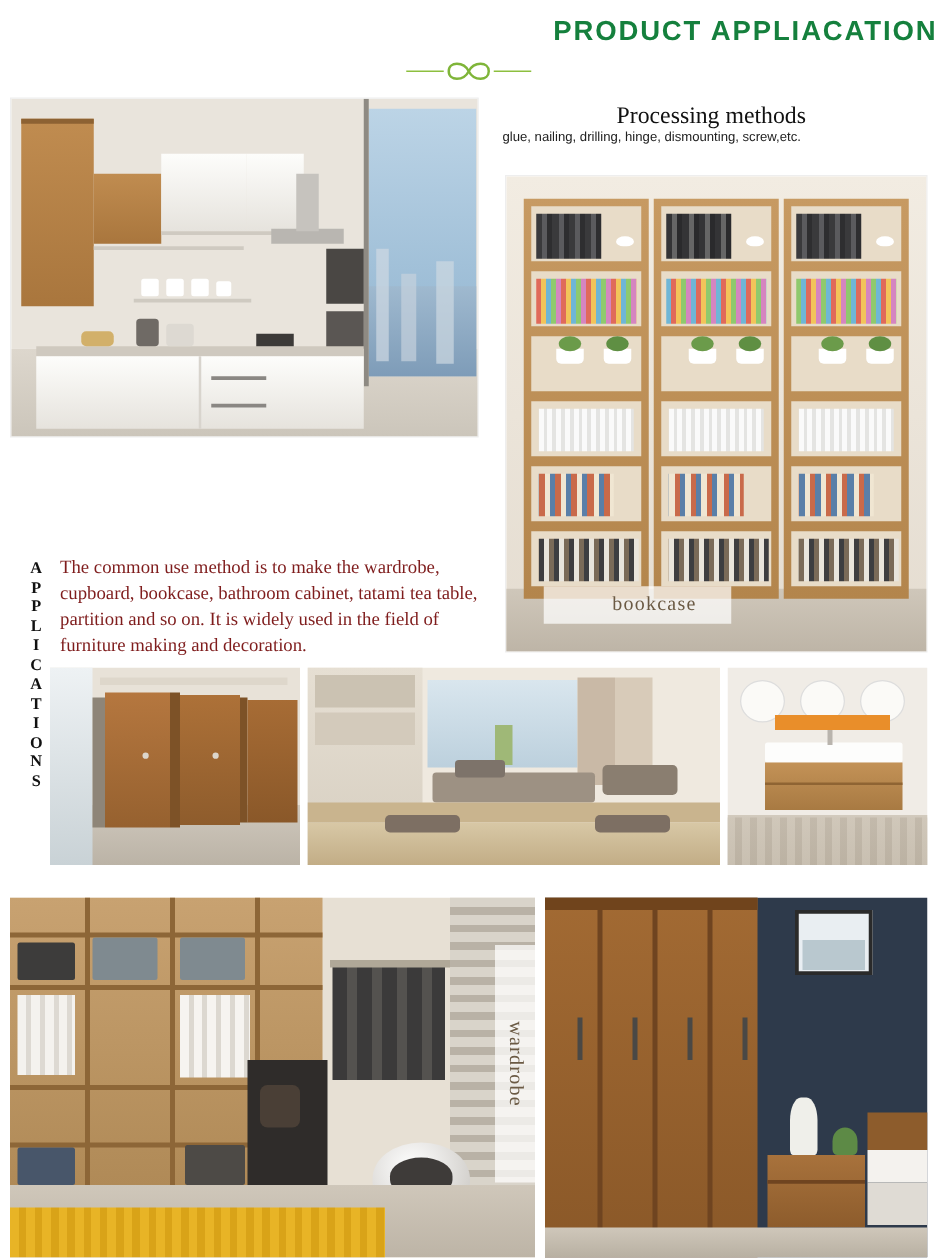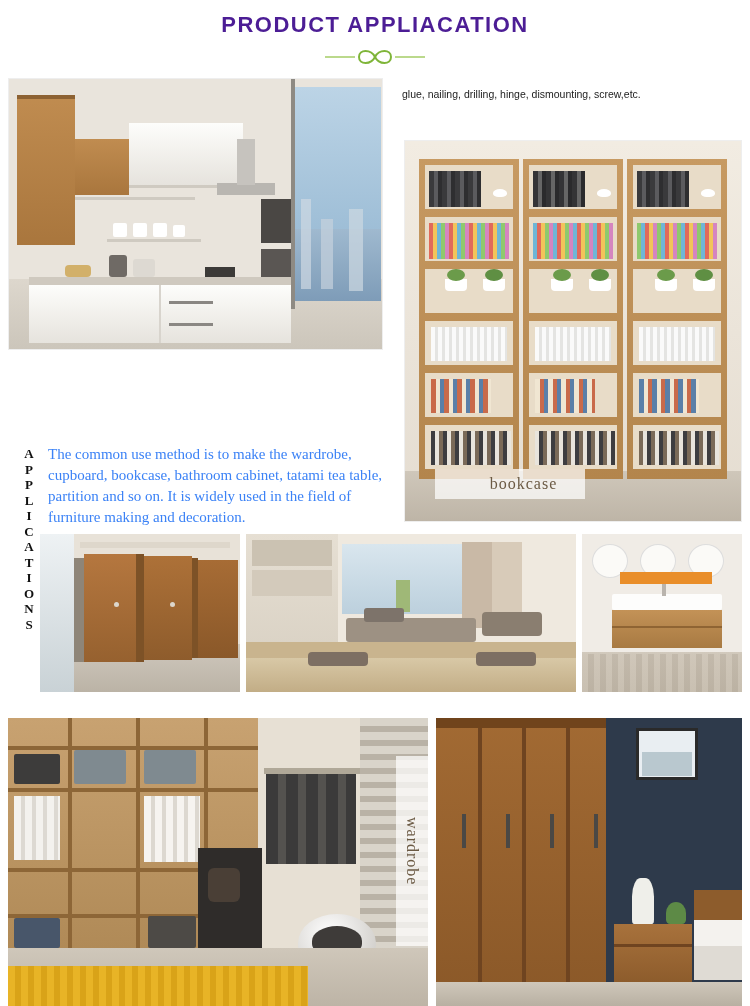--- a/index.html
+++ b/index.html
@@ -15,21 +15,22 @@
 
   
   .header {
     text-align:center;
     padding-top:12px;
   }
   .header-title {
     font-size:22px;
     font-weight:bold;
     letter-spacing:1.5px;
-    color:#4c1d95;
+    color:#15803d;
+    text-align:right;
   }
   .header-orn {
     margin-top:6px;
     height:26px;
     display:flex;
     align-items:center;
     justify-content:center;
   }
 
   
@@ -52,21 +53,20 @@
     width:346px; height:444px;
   }
   .proc-title {
     text-align:center;
     font-size:19px;
     color:#111;
     font-family:"Liberation Serif", serif;
     margin-top:4px;
   }
   .proc-sub {
-    margin-top:10px;
     font-size:10.5px;
     color:#222;
     text-align:left;
     padding-left:6px;
   }
   .bookcase-box {
     position:absolute;
     left:8px; top:62px;
     width:338px; height:382px;
     overflow:hidden;
@@ -87,21 +87,21 @@
     line-height:15.5px;
     color:#111;
     text-align:center;
     padding-top:10px;
     font-family:"Liberation Serif", serif;
   }
   .app-text {
     flex:1;
     font-size:15px;
     line-height:21px;
-    color:#3b82f6;
+    color:#7f1d1d;
     padding:8px 4px 0 6px;
     font-family:"Liberation Serif", serif;
   }
 
   
   .mid-strip {
     position:absolute;
     left:40px; top:534px;
     width:702px; height:158px;
     display:flex;
@@ -243,20 +243,21 @@
         <div class="r" style="left:160px;top:244px;width:44px;height:3px;background:#8a8783;"></div>
 
         <div class="r" style="left:100px;top:176px;width:18px;height:22px;background:#6f6a65;border-radius:3px;"></div>
         <div class="r" style="left:124px;top:180px;width:22px;height:18px;background:#ddd9d2;border-radius:3px;"></div>
         <div class="r" style="left:56px;top:186px;width:26px;height:12px;background:#d2b06a;border-radius:4px;"></div>
         <div class="r" style="left:196px;top:188px;width:30px;height:10px;background:#3c3a38;"></div>
       </div>
     </div>
 
     <div class="proc-col">
+      <div class="proc-title">Processing methods</div>
       <div class="proc-sub">glue, nailing, drilling, hinge, dismounting, screw,etc.</div>
 
       <div class="bookcase-box">
         <div class="scene">
           <div class="r bc-wall" style="left:0;top:0;width:338px;height:382px;background:linear-gradient(180deg,#f2ece2,#e4dcd0);"></div>
 
           <div class="r" style="left:0;top:330px;width:338px;height:52px;background:linear-gradient(180deg,#cfc7ba,#bdb4a6);"></div>
 
           <div class="r shelf-wood" style="left:14px;top:18px;width:100px;height:320px;"></div>
           <div class="r shelf-wood" style="left:118px;top:18px;width:100px;height:320px;"></div>

